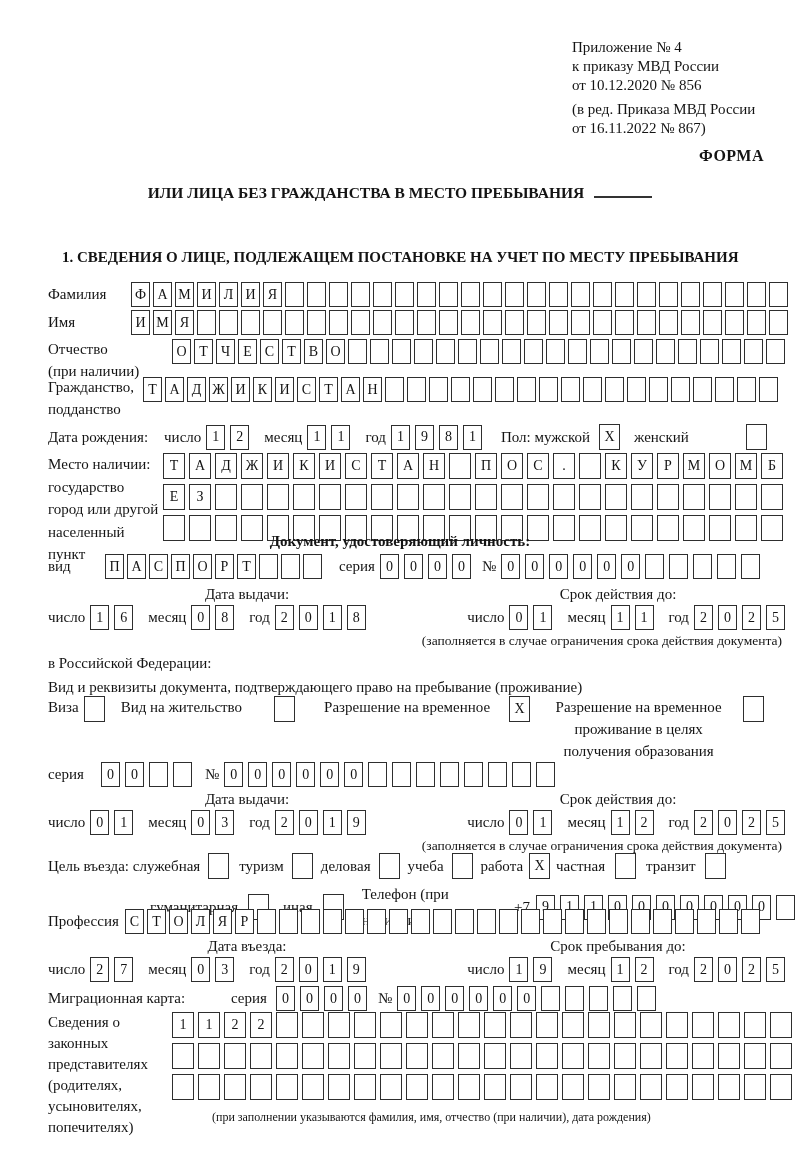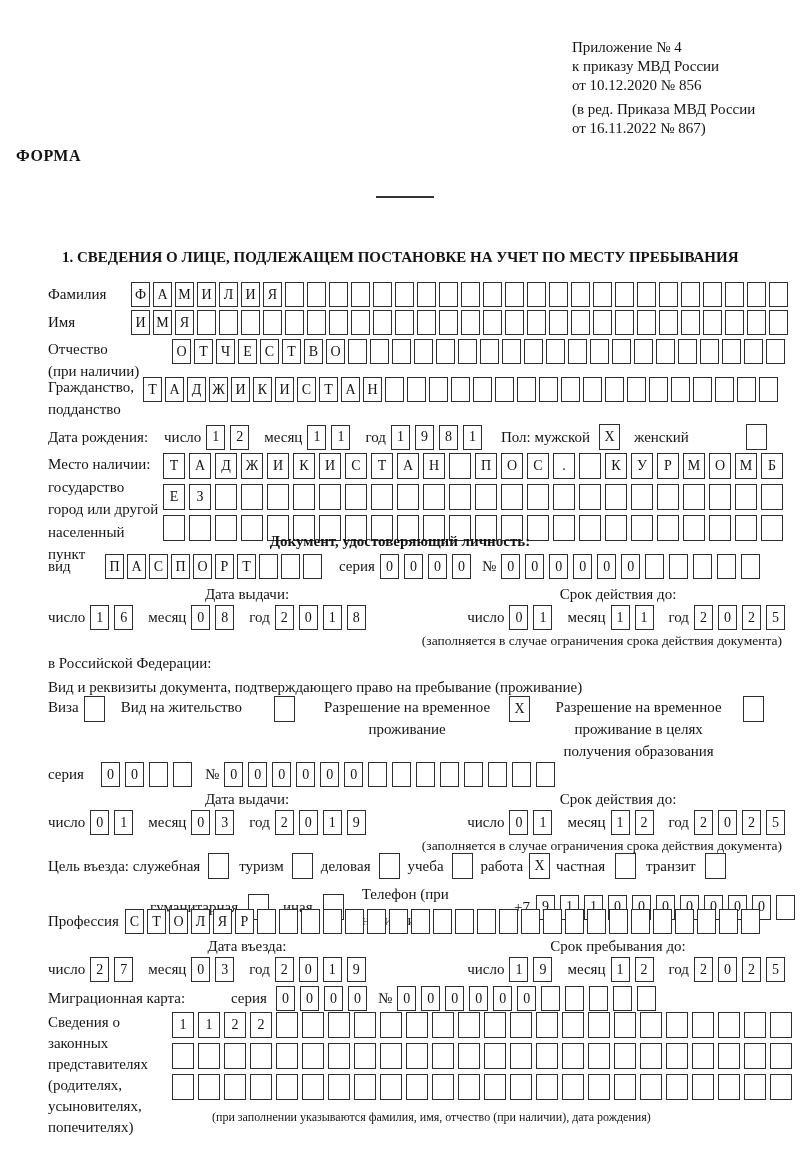--- a/index.html
+++ b/index.html
@@ -3,21 +3,21 @@
 <meta charset="utf-8">
 <style>
   html,body{margin:0;padding:0;background:#888;}
   .page{position:relative;width:800px;height:1163px;background:#ffffff;margin:0 auto;
         font-family:"Liberation Serif", serif;color:#141414;font-size:15px;overflow:hidden;}
   .abs{position:absolute;left:48px;}
   .bold{font-weight:bold;}
   
   .ref{left:572px;line-height:19px;}
   .ref .gap{height:5px;}
-  .forma{left:0;width:764px;text-align:left;font-size:16px;letter-spacing:.5px;margin-left:16px;}
+  .forma{left:0;width:764px;text-align:right;font-size:16px;letter-spacing:.5px;}
   .title{left:0;width:800px;text-align:center;font-weight:bold;font-size:15.5px;line-height:23px;}
   .blank-line{display:inline-block;width:58px;border-bottom:2px solid #333;height:14px;margin-left:10px;}
   .sec1{left:62px;font-weight:bold;font-size:15px;}
   
   .cells{display:inline-flex;align-items:center;}
   .cell{box-sizing:border-box;display:inline-flex;align-items:center;justify-content:center;
         width:19px;height:25px;border:1.5px solid #2e2e2e;margin-right:3px;
         font-size:14px;background:#fff;flex:0 0 auto;}
   .wide .cell{width:22px;height:26px;margin-right:4px;}
   .dcells .cell{margin-right:5px;}
@@ -54,21 +54,21 @@
     <div>от 10.12.2020 № 856</div>
     <div class="gap"></div>
     <div>(в ред. Приказа МВД России</div>
     <div>от 16.11.2022 № 867)</div>
   </div>
 
   <div class="abs forma bold" style="top:147px">ФОРМА</div>
 
   <div class="abs title" style="top:181px">
     <div>
-      <span class="blank-line"></span>
+      <span>ИЛИ ЛИЦА БЕЗ ГРАЖДАНСТВА В МЕСТО ПРЕБЫВАНИЯ</span><span class="blank-line"></span>
     </div>
   </div>
 
   <div class="abs sec1" style="top:249px">1. СВЕДЕНИЯ О ЛИЦЕ, ПОДЛЕЖАЩЕМ ПОСТАНОВКЕ НА УЧЕТ ПО МЕСТУ ПРЕБЫВАНИЯ</div>
 
   <div class="abs frow" style="top:282px">
     <span class="lab" style="width:83px">Фамилия</span>
     <span class="cells">
         <span class="cell">Ф</span>
         <span class="cell">А</span>
@@ -420,21 +420,20 @@
     <div>Вид и реквизиты документа, подтверждающего право на пребывание (проживание)</div>
   </div>
 
   <div class="abs cbrow" style="top:696px">
     <span>Виза</span>
     <span class="cbox" style="margin-left:5px"></span>
     <span style="margin-left:16px">Вид на жительство</span>
     <span class="cbox" style="margin-left:32px"></span>
     <span class="ctr" style="margin-left:22px;width:180px">
       <div>Разрешение на временное</div>
-      <div>проживание</div>
     </span>
     <span class="cbox" style="margin-left:12px">X</span>
     <span class="ctr" style="margin-left:16px;width:185px">
       <div>Разрешение на временное</div>
       <div>проживание в целях</div>
       <div>получения образования</div>
     </span>
     <span class="cbox" style="margin-left:12px"></span>
   </div>
 

